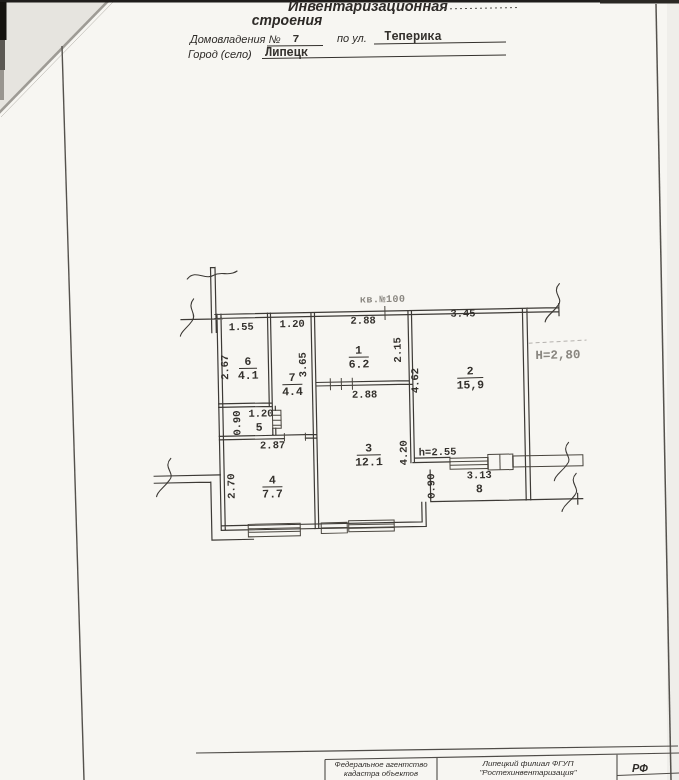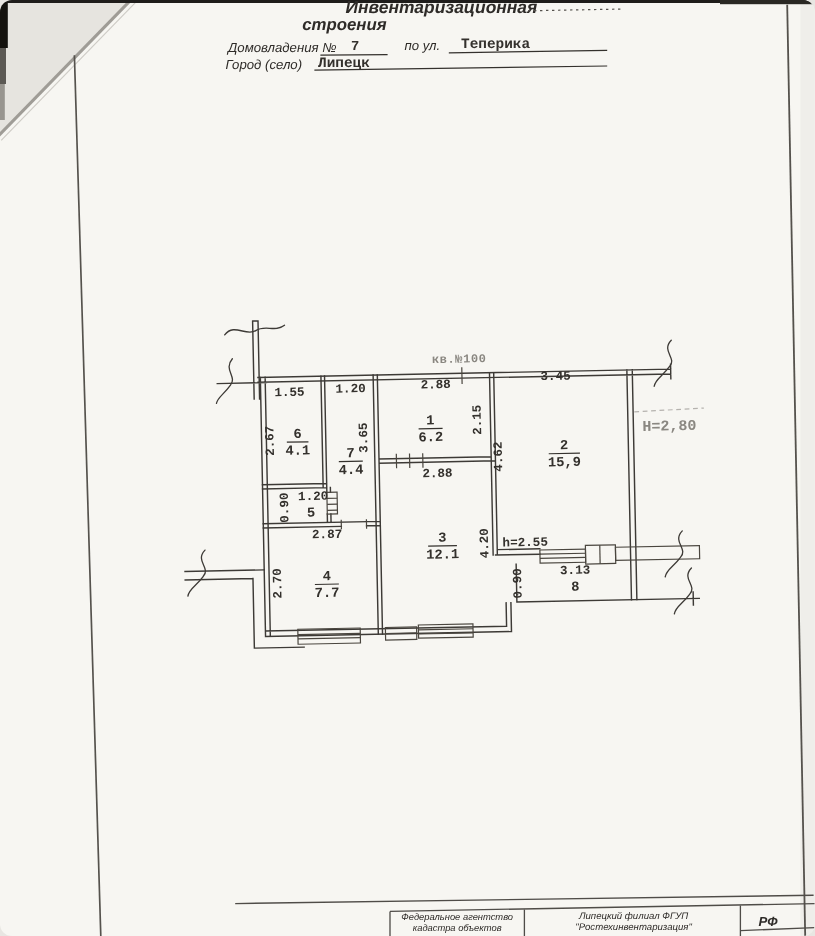--- a/index.html
+++ b/index.html
@@ -1,20 +1,19 @@
 <!DOCTYPE html>
 <html><head>
 <meta charset="utf-8">
 <style>
   html,body{margin:0;padding:0;background:#e8e6e2;}
   .page{
     position:relative;width:679px;height:780px;overflow:hidden;
     background:#f7f6f2;
     font-family:"Liberation Sans",sans-serif;
-    border-radius:10px;
   }
   svg{position:absolute;left:0;top:0;display:block;}
   
   .wall{stroke:#3d3a36;stroke-width:1.2;fill:none;stroke-linecap:square;}
   .thin{stroke:#4a463f;stroke-width:1;fill:none;}
   .squig{stroke:#3d3a36;stroke-width:1.1;fill:none;stroke-linecap:round;}
   .mono{font-family:"Liberation Mono","DejaVu Sans Mono",monospace;fill:#34312d;font-weight:600;}
   .dim{font-size:10.5px;}
   .rnum{font-size:11.5px;font-weight:700;}
   .rarea{font-size:11.5px;font-weight:700;}

